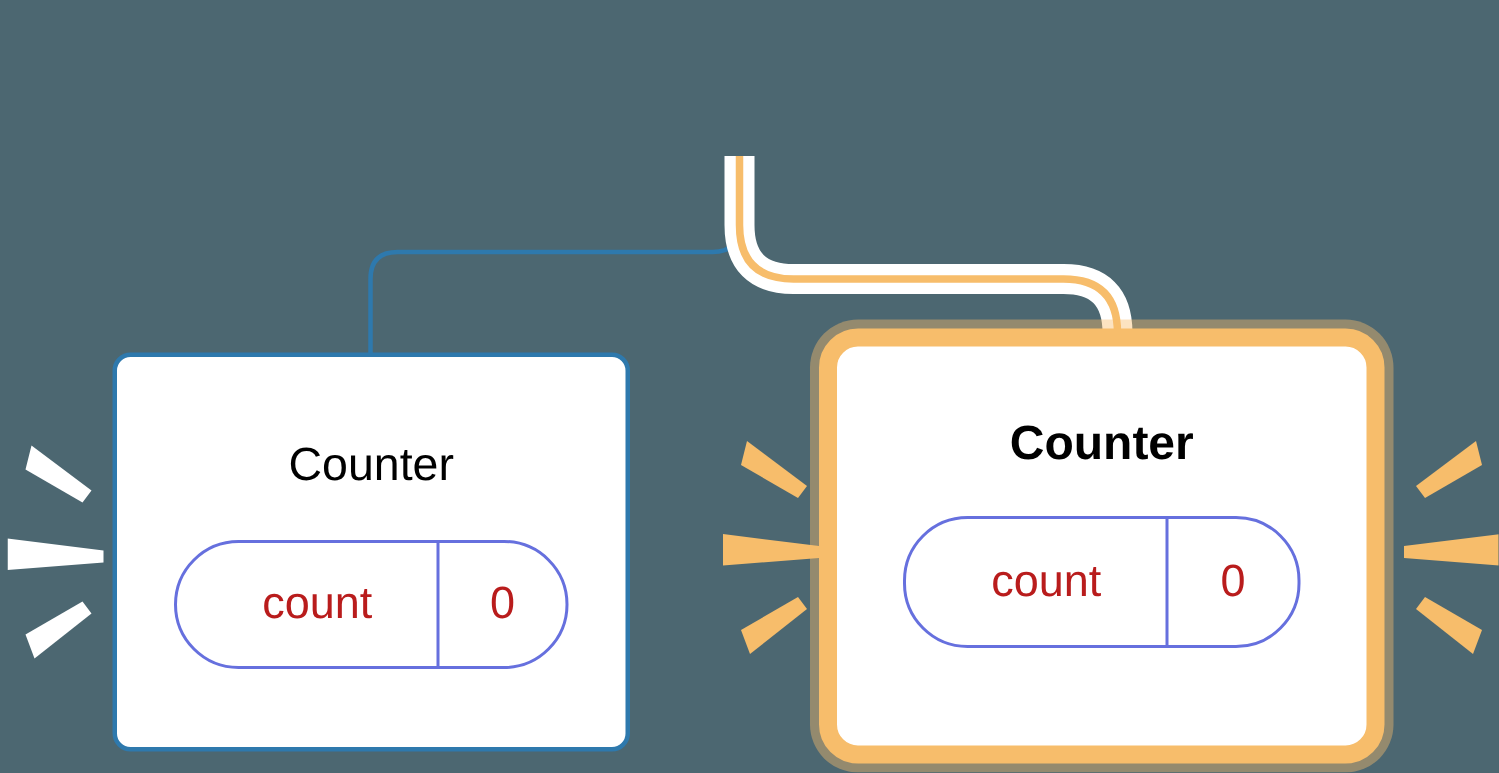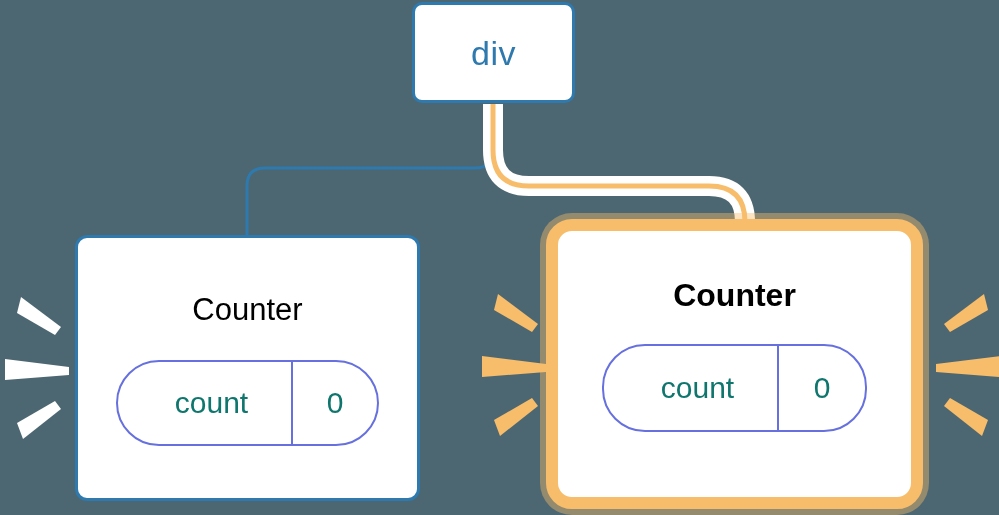--- a/index.html
+++ b/index.html
@@ -94,21 +94,21 @@
     border-radius: 43px;
     display: flex;
     align-items: stretch;
     background: transparent;
   }
   .card-right-outer .pill { margin-top: 33px; width: 265px; height: 88px; }
   .pill-key, .pill-val {
     display: flex;
     align-items: center;
     justify-content: center;
-    color: #0f766e;
+    color: #b91c1c;
     font-size: 30px;
     line-height: 1;
   }
   .pill-key {
     flex: 0 0 175px;
     padding-left: 14px;
     border-right: 2px solid #6670de;
   }
   .pill-val {
     flex: 1 1 auto;
@@ -133,23 +133,20 @@
 
   <svg id="wires" viewBox="0 0 999 515" width="999" height="515">
 
     <path d="M 493 104 L 493 150 Q 493 168 475 168 L 265 168 Q 247 168 247 186 L 247 238" fill="none" stroke="#2e79ad" stroke-width="3"></path>
 
     <path d="M 493 104 L 493 150 Q 493 186 529 186 L 709 186 Q 745 186 745 222 L 745 252" fill="none" stroke="#ffffff" stroke-width="20" stroke-linecap="butt"></path>
 
     <path d="M 493 104 L 493 150 Q 493 186 529 186 L 709 186 Q 745 186 745 222 L 745 252" fill="none" stroke="#f7bd6b" stroke-width="5" stroke-linecap="butt"></path>
   </svg>
 
-  <div class="div-node">
-    <span class="div-label">div</span>
-  </div>
 
   <div class="card card-left">
     <div class="card-title">Counter</div>
     <div class="pill">
       <div class="pill-key">count</div>
       <div class="pill-val">0</div>
     </div>
   </div>
 
   <div class="card-right-outer">

